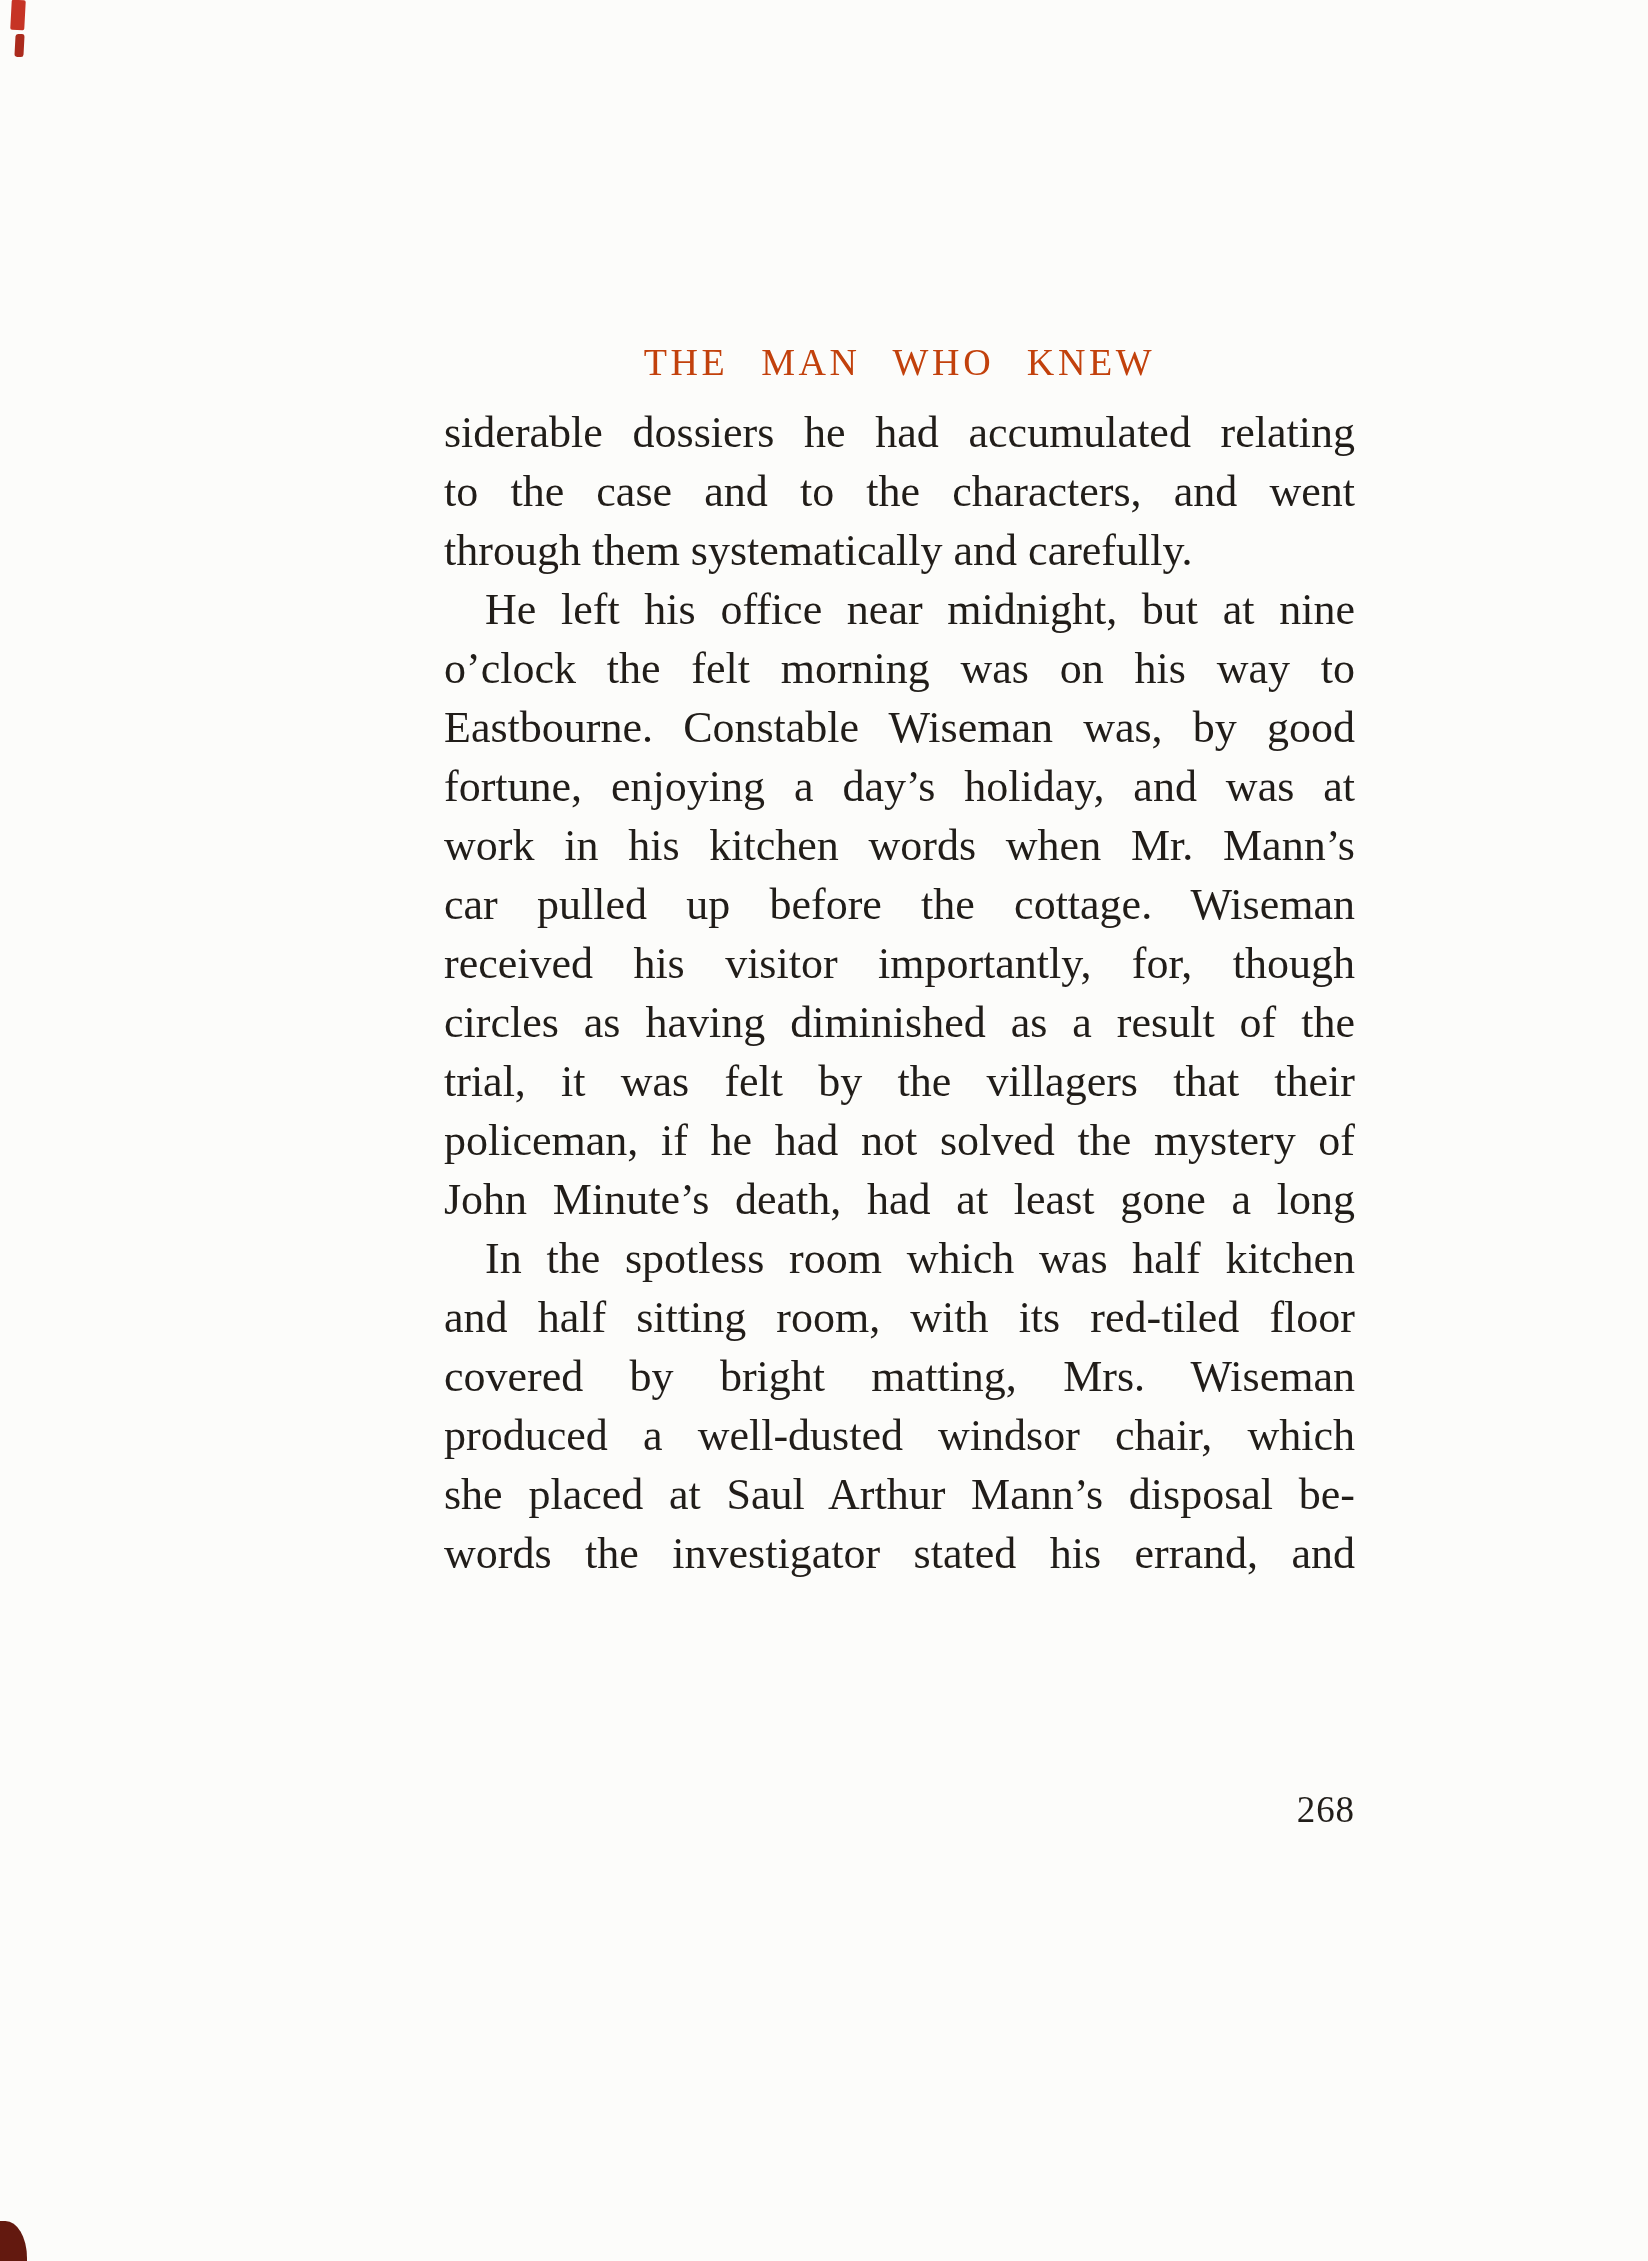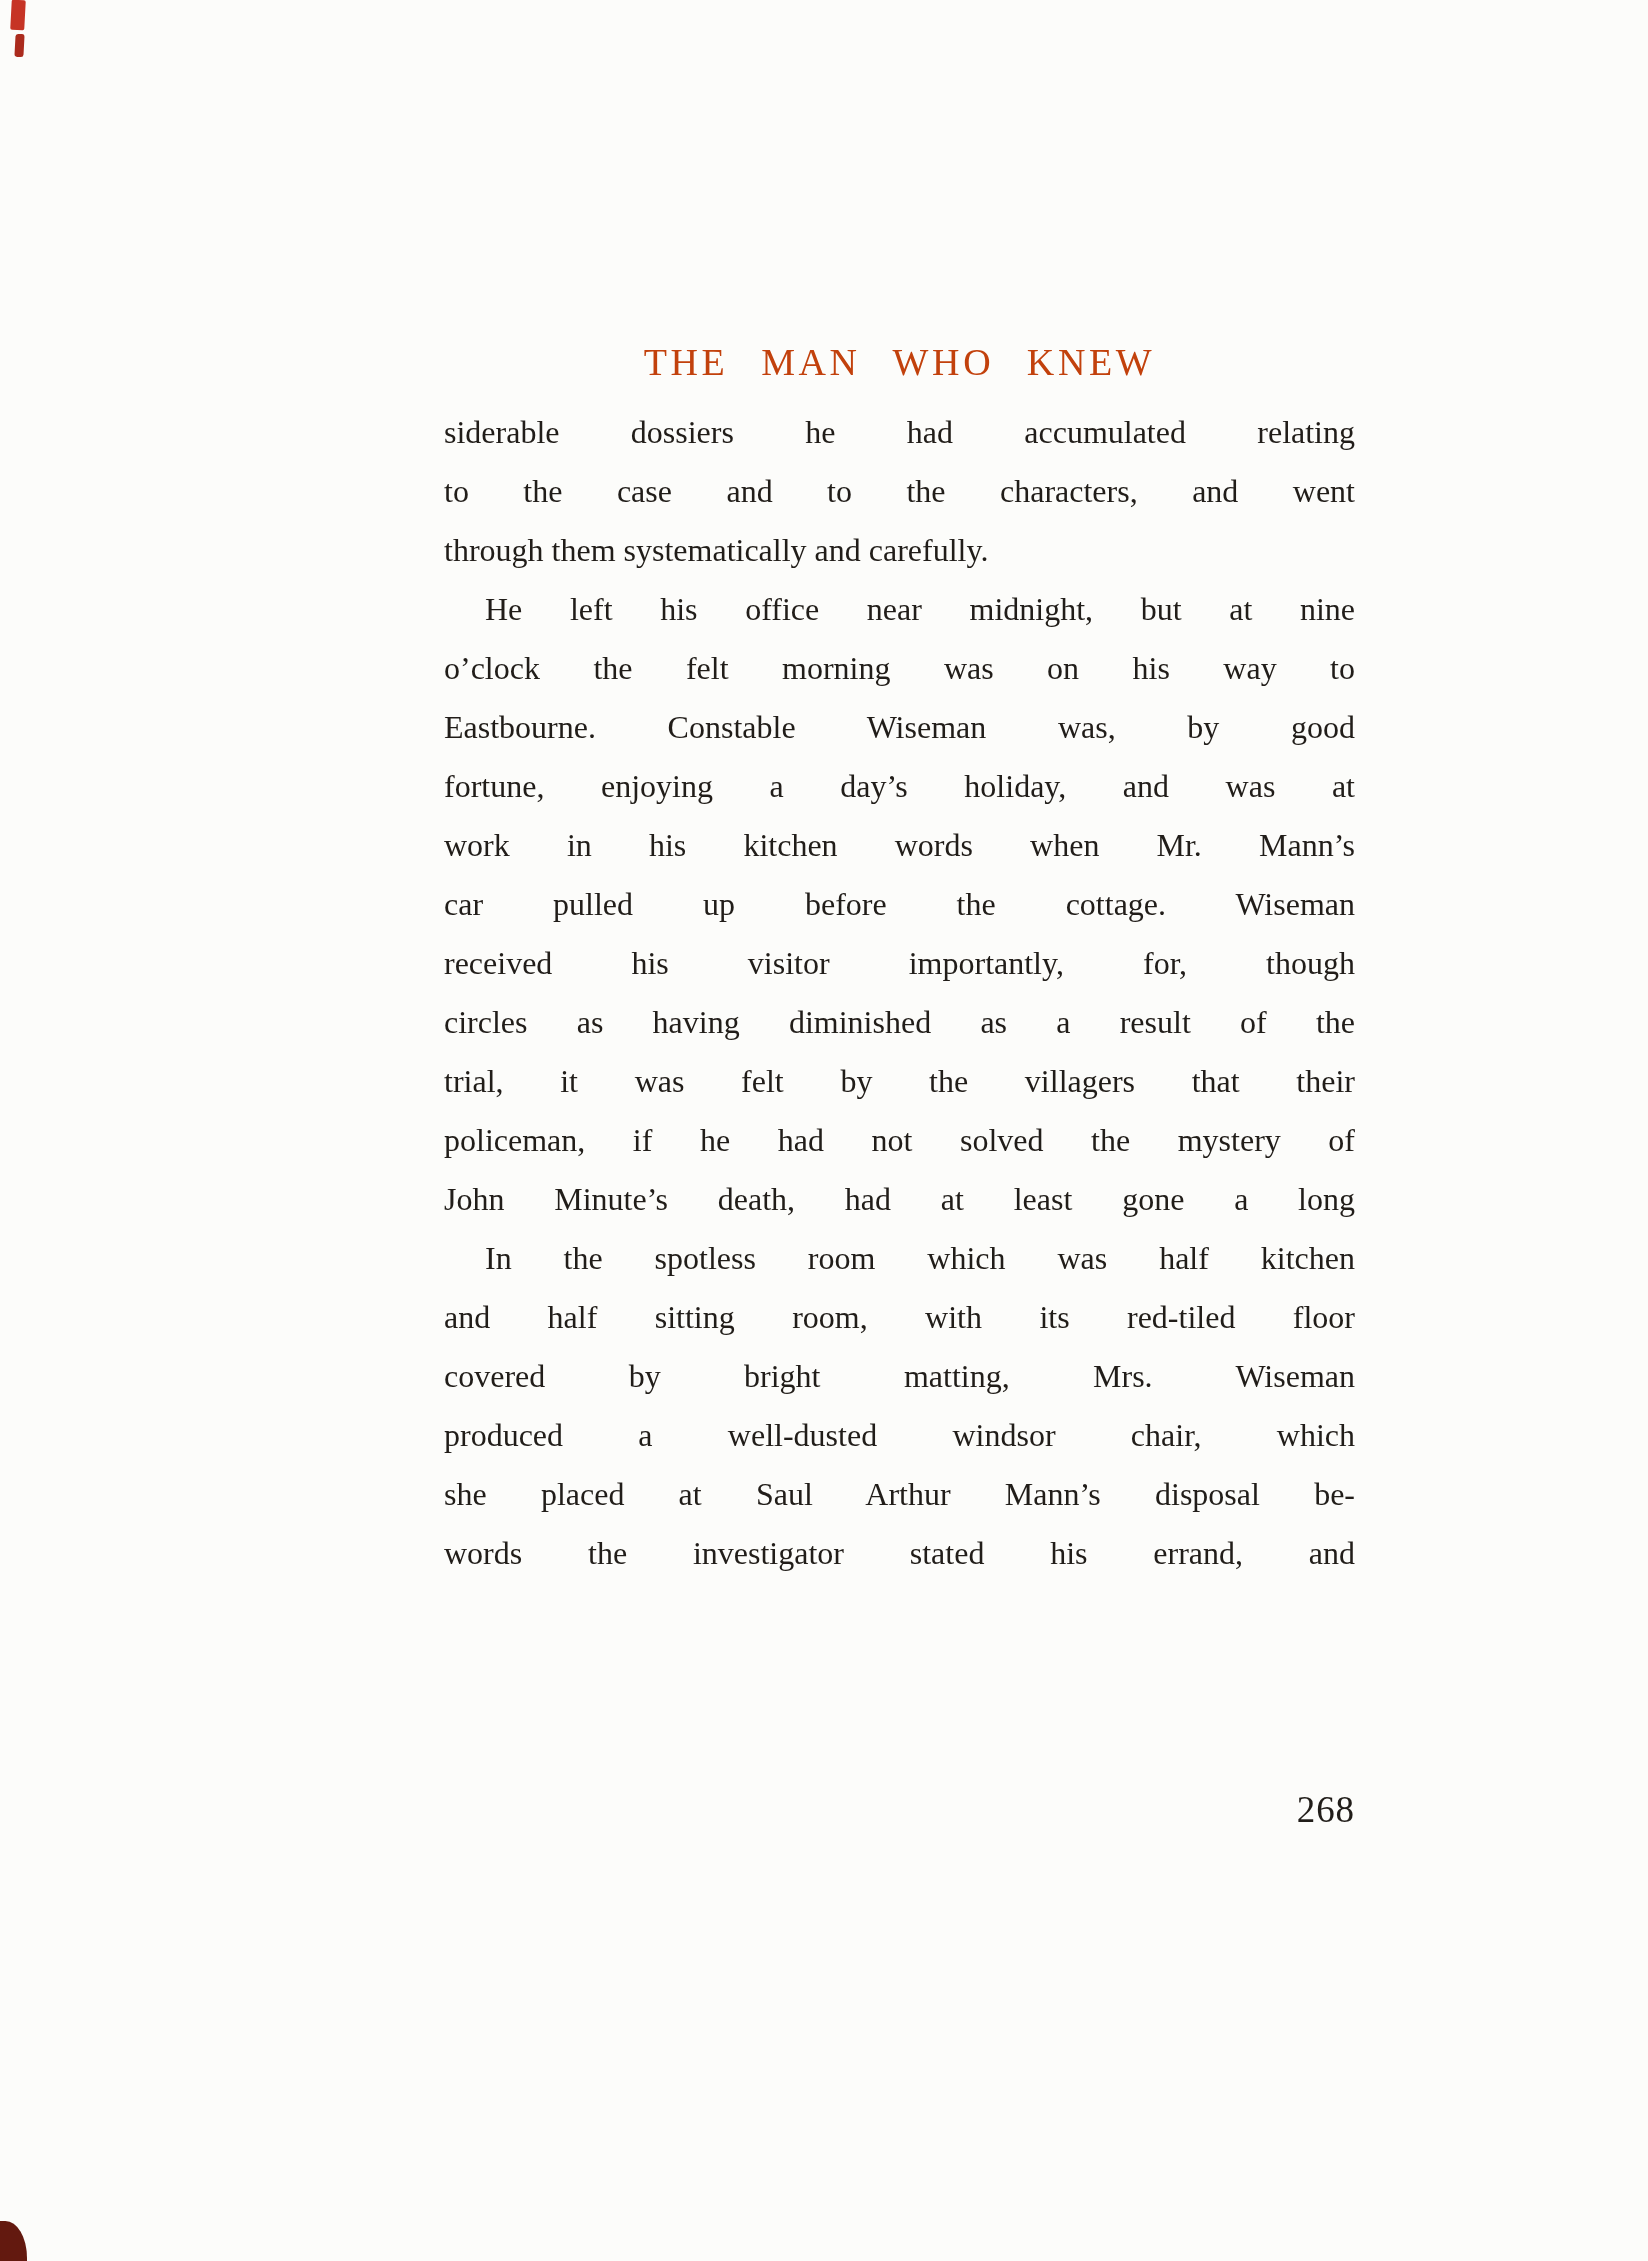--- a/index.html
+++ b/index.html
@@ -29,21 +29,21 @@
     letter-spacing: 3.6px;
     word-spacing: 19.6px;
     color: #c2410c;
     margin-top: 19px;
   }
   .text-block {
     position: absolute;
     top: 403px;
     left: 444px;
     width: 911px;
-    font-size: 32px;
+    font-size: 44px;
     line-height: 59px;
     color: #211d19;
   }
   .line {
     text-align: justify;
     text-align-last: justify;
   }
   .line.short {
     text-align-last: left;
   }

